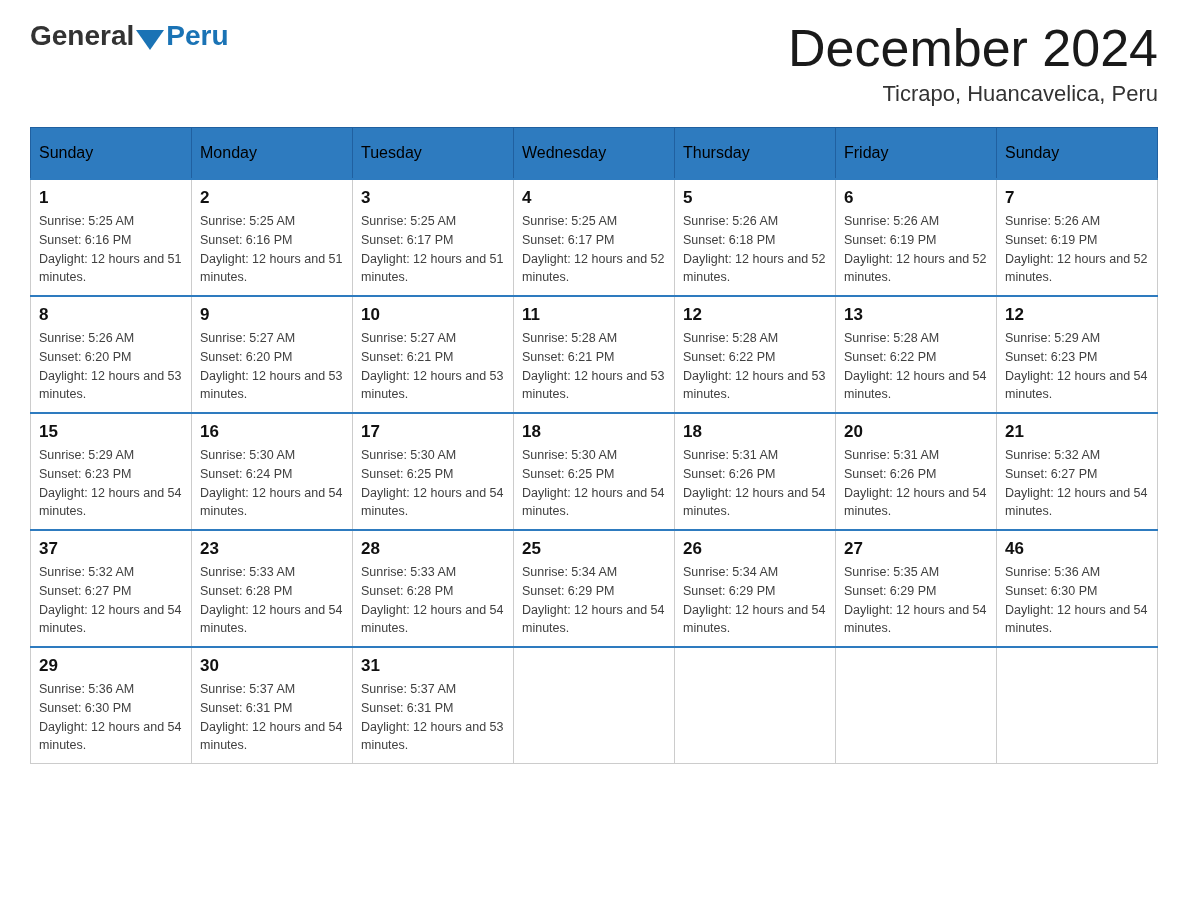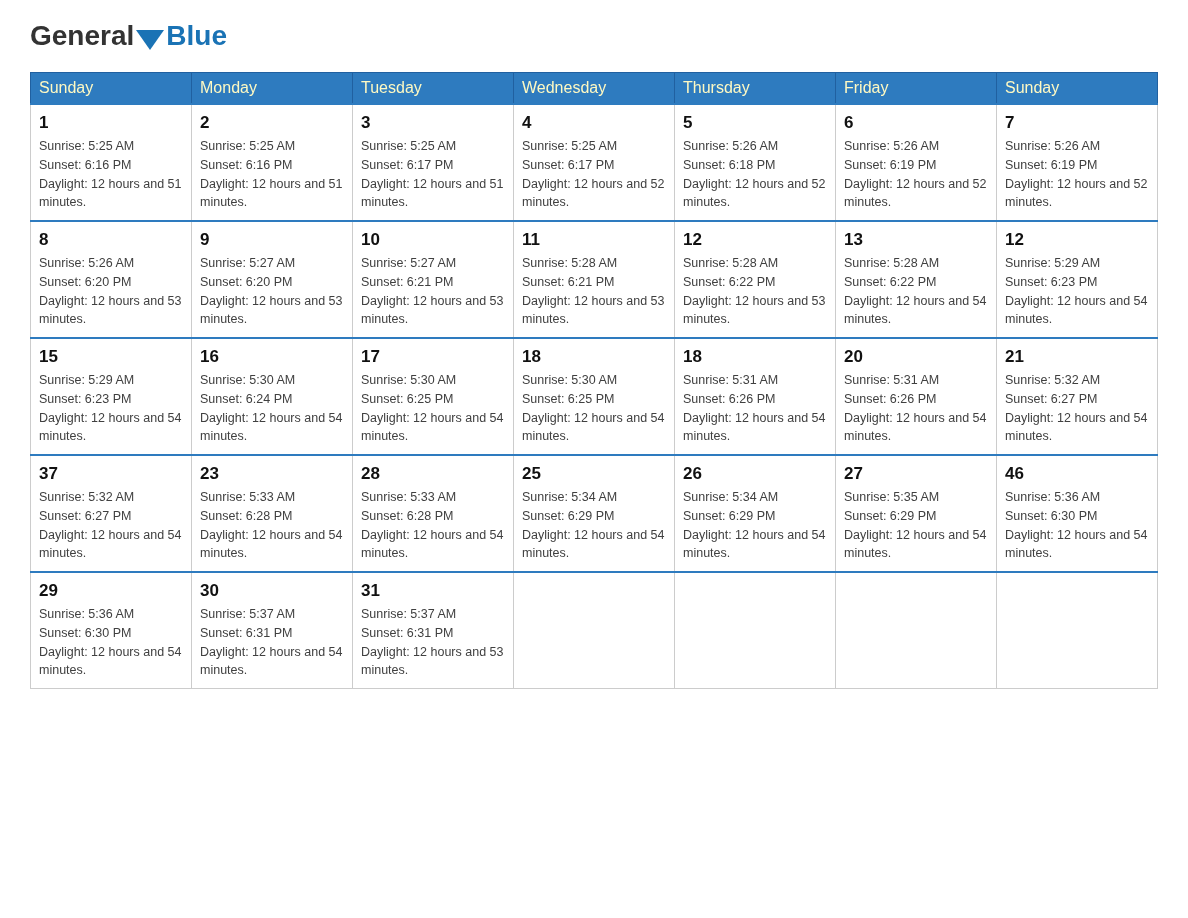--- a/index.html
+++ b/index.html
@@ -54,22 +54,22 @@
       color: #333;
       margin-top: 4px;
     }
     .calendar-table {
       width: 100%;
       border-collapse: collapse;
       border: 1px solid #aaa;
     }
     .calendar-table th {
       background-color: #2e7bbf;
-      color: #fef9c3;
-      padding: 6px 8px;
+      color: #000000;
+      padding: 16px 8px;
       text-align: left;
       font-size: 16px;
       font-weight: normal;
       border: 1px solid #2060a0;
     }
     .calendar-table td {
       vertical-align: top;
       padding: 8px;
       border: 1px solid #cccccc;
       width: calc(100% / 7);
@@ -97,22 +97,26 @@
     }
   </style>
 </head>
 <body>
 
 <div class="header">
   <div class="logo">
     <div class="logo-text">
       <span class="logo-general">General</span>
       <span class="logo-blue-arrow"></span>
-      <span class="logo-blue">Blue</span>
+      <span class="logo-blue">Peru</span>
     </div>
+  </div>
+  <div class="title-section">
+    <div class="month-title">December 2024</div>
+    <div class="location-title">Ticrapo, Huancavelica, Peru</div>
   </div>
 </div>
 
 <table class="calendar-table">
   <thead>
     <tr>
     <th>Sunday</th>
         <th>Monday</th>
         <th>Tuesday</th>
         <th>Wednesday</th>

